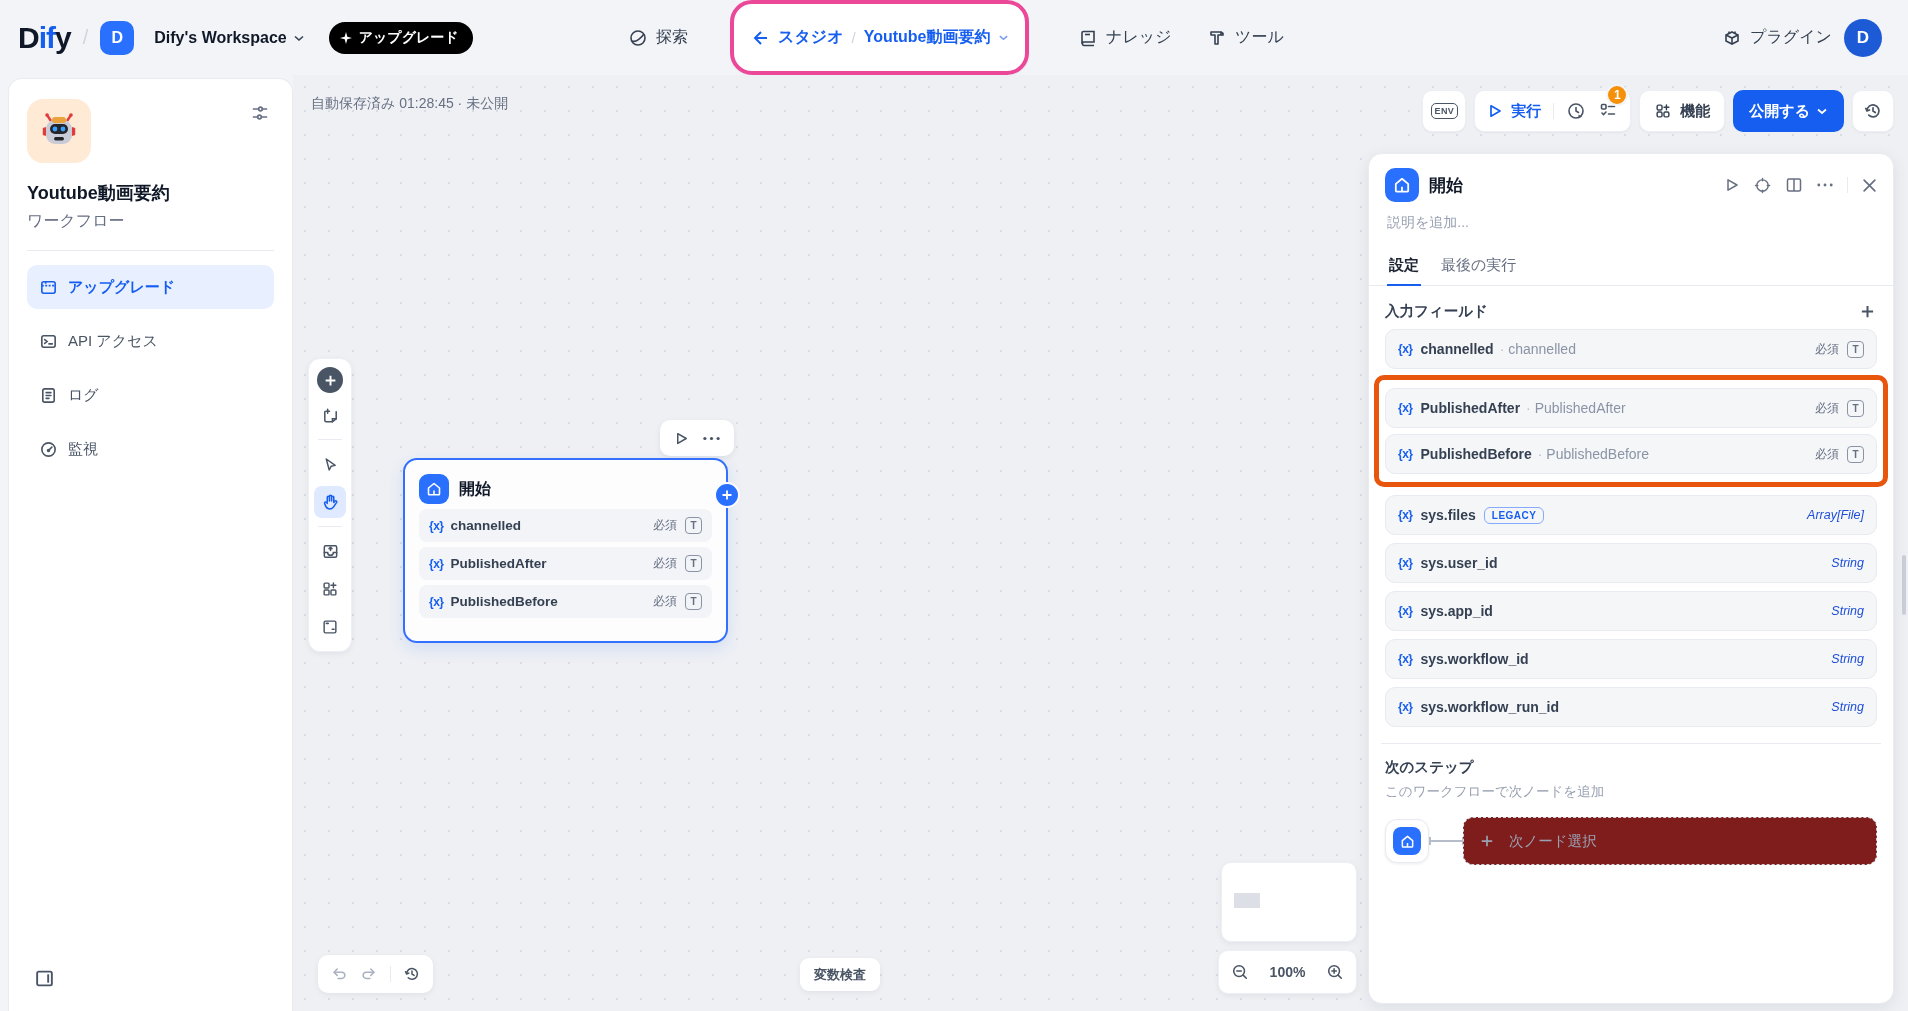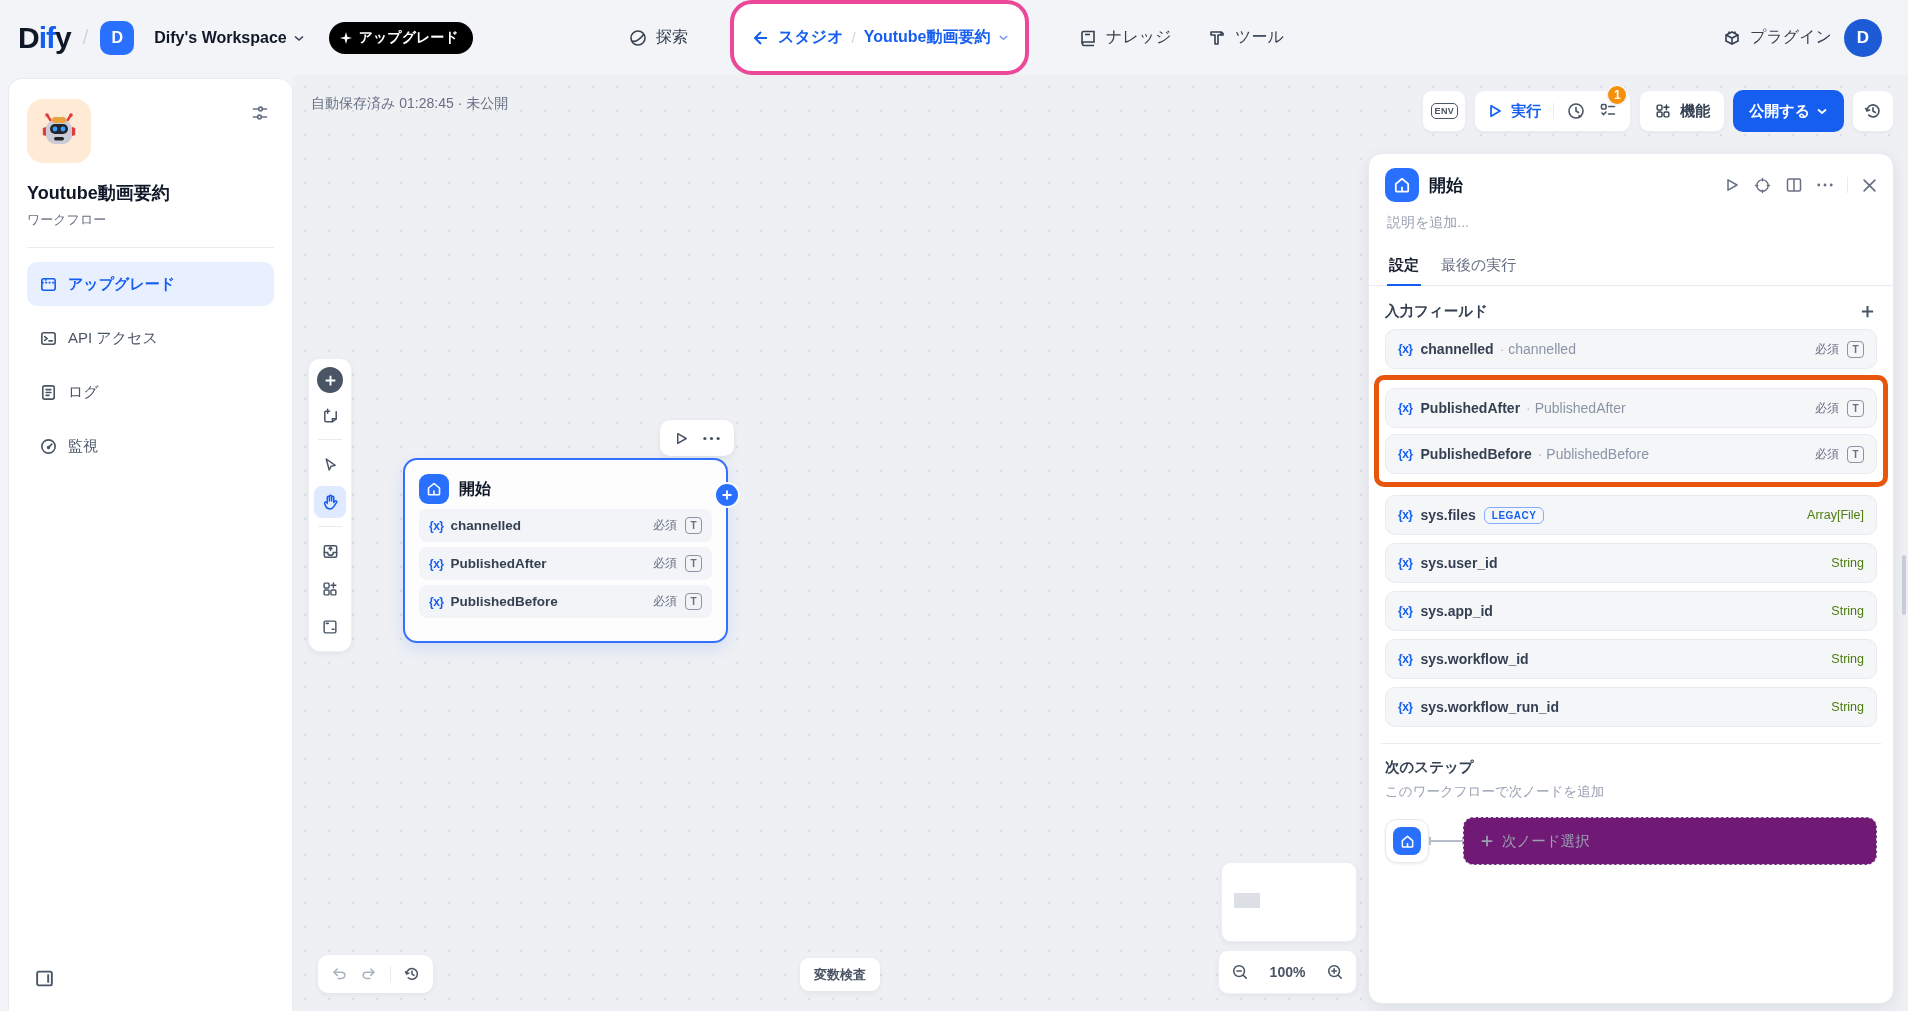--- a/index.html
+++ b/index.html
@@ -25,21 +25,21 @@
   .knowledge { left:1078px; } .tools { left:1207px; } .plugins { left:1722px; }
   .avatar { left:1844px; }
   .avatar .circle { width:38px; height:38px; border-radius:50%; background:#1d5bd6; color:#fff; font-size:17px; font-weight:600; display:flex; align-items:center; justify-content:center; cursor:pointer; }
 
   
   .sidebar { position:absolute; left:8px; top:78px; width:285px; bottom:0; background:#fff; border:1px solid #e9ebf0; border-bottom:none; border-radius:14px 14px 0 0; padding:20px 18px; }
   .app-icon { width:64px; height:64px; border-radius:16px; background:#ffead5; display:flex; align-items:center; justify-content:center; }
   .sb-top { display:flex; justify-content:space-between; align-items:flex-start; }
   .sb-gear { color:#676f83; cursor:pointer; padding:4px; }
   .app-title { font-size:18px; font-weight:700; color:#101828; margin-top:18px; }
-  .app-type { font-size:13px; color:#676f83; margin-top:6px; }
+  .app-type { font-size:16px; color:#676f83; margin-top:6px; }
   .sb-divider { height:1px; background:#e9ebf0; margin:18px 0 14px; }
   .sb-item { display:flex; align-items:center; gap:10px; height:44px; border-radius:10px; padding:0 12px; font-size:15px; font-weight:500; color:#495464; cursor:pointer; margin-bottom:10px; }
   .sb-item.active { background:#e8efff; color:#155eef; font-weight:600; }
   .sb-collapse { position:absolute; left:25px; bottom:22px; color:#495464; cursor:pointer; }
 
   
   .canvas { position:absolute; left:293px; top:75px; right:0; bottom:0; background:#eef0f4;
     background-image:radial-gradient(#d8dce4 1.2px, transparent 1.3px); background-size:24px 24px; }
   .autosave { position:absolute; left:18px; top:20px; font-size:14px; color:#676f83;text-align:center; }
 
@@ -107,30 +107,30 @@
   .sec-head { display:flex; align-items:center; justify-content:space-between; margin-top:16px; }
   .sec-title { font-size:14.5px; font-weight:700; color:#354052; }
   .plus-btn { color:#495464; cursor:pointer; display:flex; padding:2px; }
   .f-row { display:flex; align-items:center; height:40px; background:#f5f6f8; border:1px solid #e7eaf0; border-radius:10px; padding:0 12px; margin-top:8px; }
   .f-name { font-size:14px; font-weight:600; color:#354052; margin-left:8px; }
   .f-alias { font-size:14px; color:#8a94a6; margin-left:6px; flex:1; white-space:nowrap; overflow:hidden; }
   .f-alias::before { content:"· "; color:#b6bcc8; }
   .hl-box { border:5px solid #e8550d; border-radius:10px; margin:6px -11px 0; padding:2px 6px 8px; }
   .hl-box .f-row { margin-top:6px; }
   .legacy { margin-left:8px; border:1px solid #84abff; color:#155eef; border-radius:6px; font-size:10px; font-weight:700; padding:2px 7px; letter-spacing:.5px; }
-  .f-type { font-size:12.5px; color:#4d7c0f; }
+  .f-type { font-size:12.5px; color:#1d4ed8;font-style:italic; }
   .p-div { height:1px; background:#e9ebf0; margin:16px -4px 14px; }
   .ns-sub { font-size:13.5px; color:#9aa2b2; margin-top:6px; }
   .ns-row { display:flex; align-items:center; margin-top:16px; }
   .ns-node { width:44px; height:44px; background:#fff; border:1px solid #e9ebf0; border-radius:12px; box-shadow:0 1px 3px rgba(16,24,40,.08); display:flex; align-items:center; justify-content:center; }
   .ns-node .home-sq { width:28px; height:28px; border-radius:8px; }
   .ns-link { width:34px; height:1.5px; background:#b6bcc8; position:relative; }
   .ns-link::before,.ns-link::after { content:""; position:absolute; top:-3px; width:1.5px; height:8px; background:#b6bcc8; }
   .ns-link::before { left:0; } .ns-link::after { right:0; }
-  .ns-select { flex:1; height:48px; border:1.5px dashed #d0d5dd; border-radius:10px; background:#701a75; display:flex; align-items:center; gap:8px; padding:0 16px; color:#9aa2b2; font-size:14.5px; cursor:pointer; }
+  .ns-select { flex:1; height:48px; border:1.5px dashed #d0d5dd; border-radius:10px; background:#7f1d1d; display:flex; align-items:center; gap:15px; padding:0 16px; color:#9aa2b2; font-size:14.5px; cursor:pointer; }
 </style>
 </head>
 <body>
 
 <div class="header">
   <div class="logo">
     <span class="logo-text">D<b>if</b>y</span>
     <span class="logo-slash">/</span>
     <span class="ws-avatar">D</span>
     <span class="ws-name">

